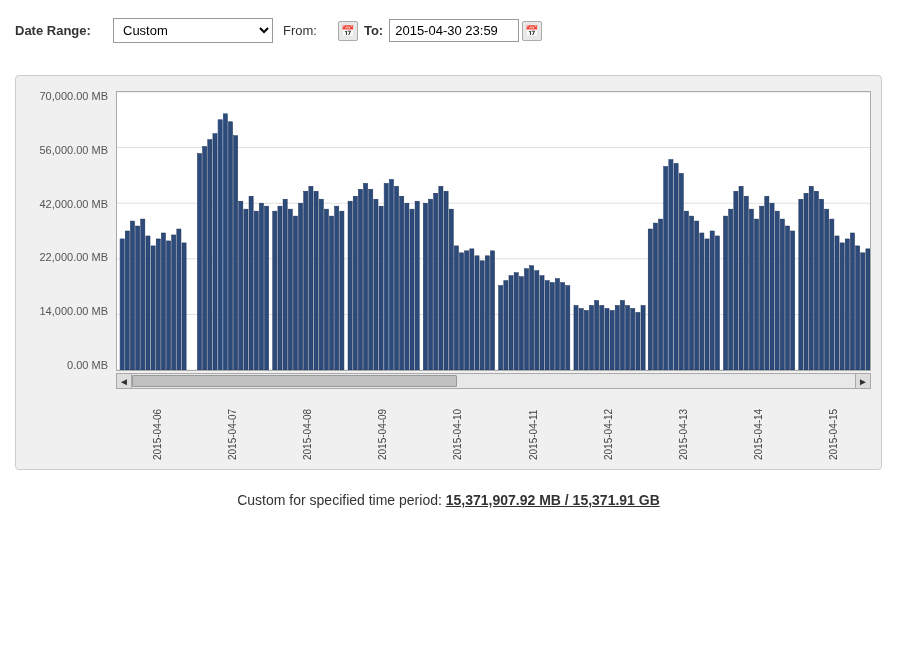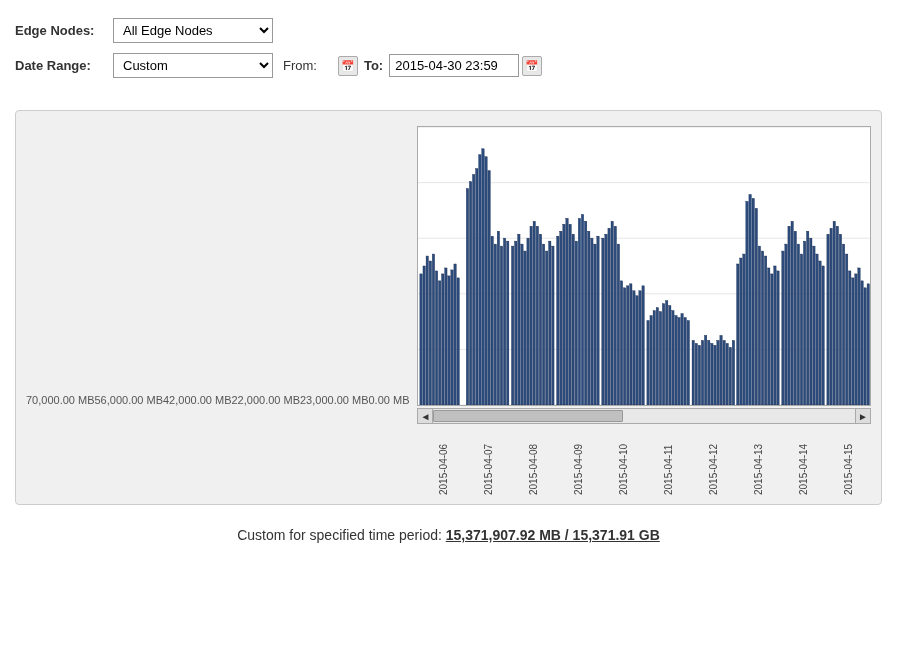--- a/index.html
+++ b/index.html
@@ -70,20 +70,21 @@
       font-weight: bold;
       font-size: 15px;
       margin-bottom: 12px;
     }
     .chart-area {
       display: flex;
       align-items: stretch;
     }
     .y-axis {
       display: flex;
+      flex-direction: column;
       justify-content: space-between;
       align-items: flex-end;
       padding-right: 8px;
       font-size: 11px;
       color: #555;
       min-width: 90px;
       height: 280px;
     }
     .y-label {
       line-height: 1;
@@ -168,43 +169,39 @@
     }
     .grid-line {
       stroke: #e0e0e0;
       stroke-width: 1;
     }
   </style>
 </head>
 <body>
 
 <div class="controls">
-  <div class="control-row">
-    <span class="control-label">Edge Nodes:</span>
-    <select><option>All Edge Nodes</option><option>Node 1</option><option>Node 2</option></select>
-  </div>
   <div class="control-row">
     <span class="control-label">Date Range:</span>
     <select><option>Custom</option><option>Last 7 Days</option><option>Last 30 Days</option><option>Last 90 Days</option></select>
     <span class="from-label" style="margin-left:10px;">From:</span>
     <span class="date-icon">📅</span>
     <span class="to-label">To:</span>
     <input type="text" value="2015-04-30 23:59" style="">
     <span class="date-icon">📅</span>
   </div>
 </div>
 
 <div class="chart-container">
   <div class="chart-area">
     <div class="y-axis">
       <span class="y-label">70,000.00 MB</span>
       <span class="y-label">56,000.00 MB</span>
       <span class="y-label">42,000.00 MB</span>
       <span class="y-label">22,000.00 MB</span>
-      <span class="y-label">23,000.00 MB</span>
+      <span class="y-label">14,000.00 MB</span>
       <span class="y-label">0.00 MB</span>
     </div>
     <div class="chart-body">
       <div class="chart-plot">
         <svg viewBox="0 0 730 280" preserveAspectRatio="none">
 
           <line x1="0" y1="0" x2="730" y2="0" class="grid-line"></line>
           <line x1="0" y1="56" x2="730" y2="56" class="grid-line"></line>
           <line x1="0" y1="112" x2="730" y2="112" class="grid-line"></line>
           <line x1="0" y1="168" x2="730" y2="168" class="grid-line"></line>

